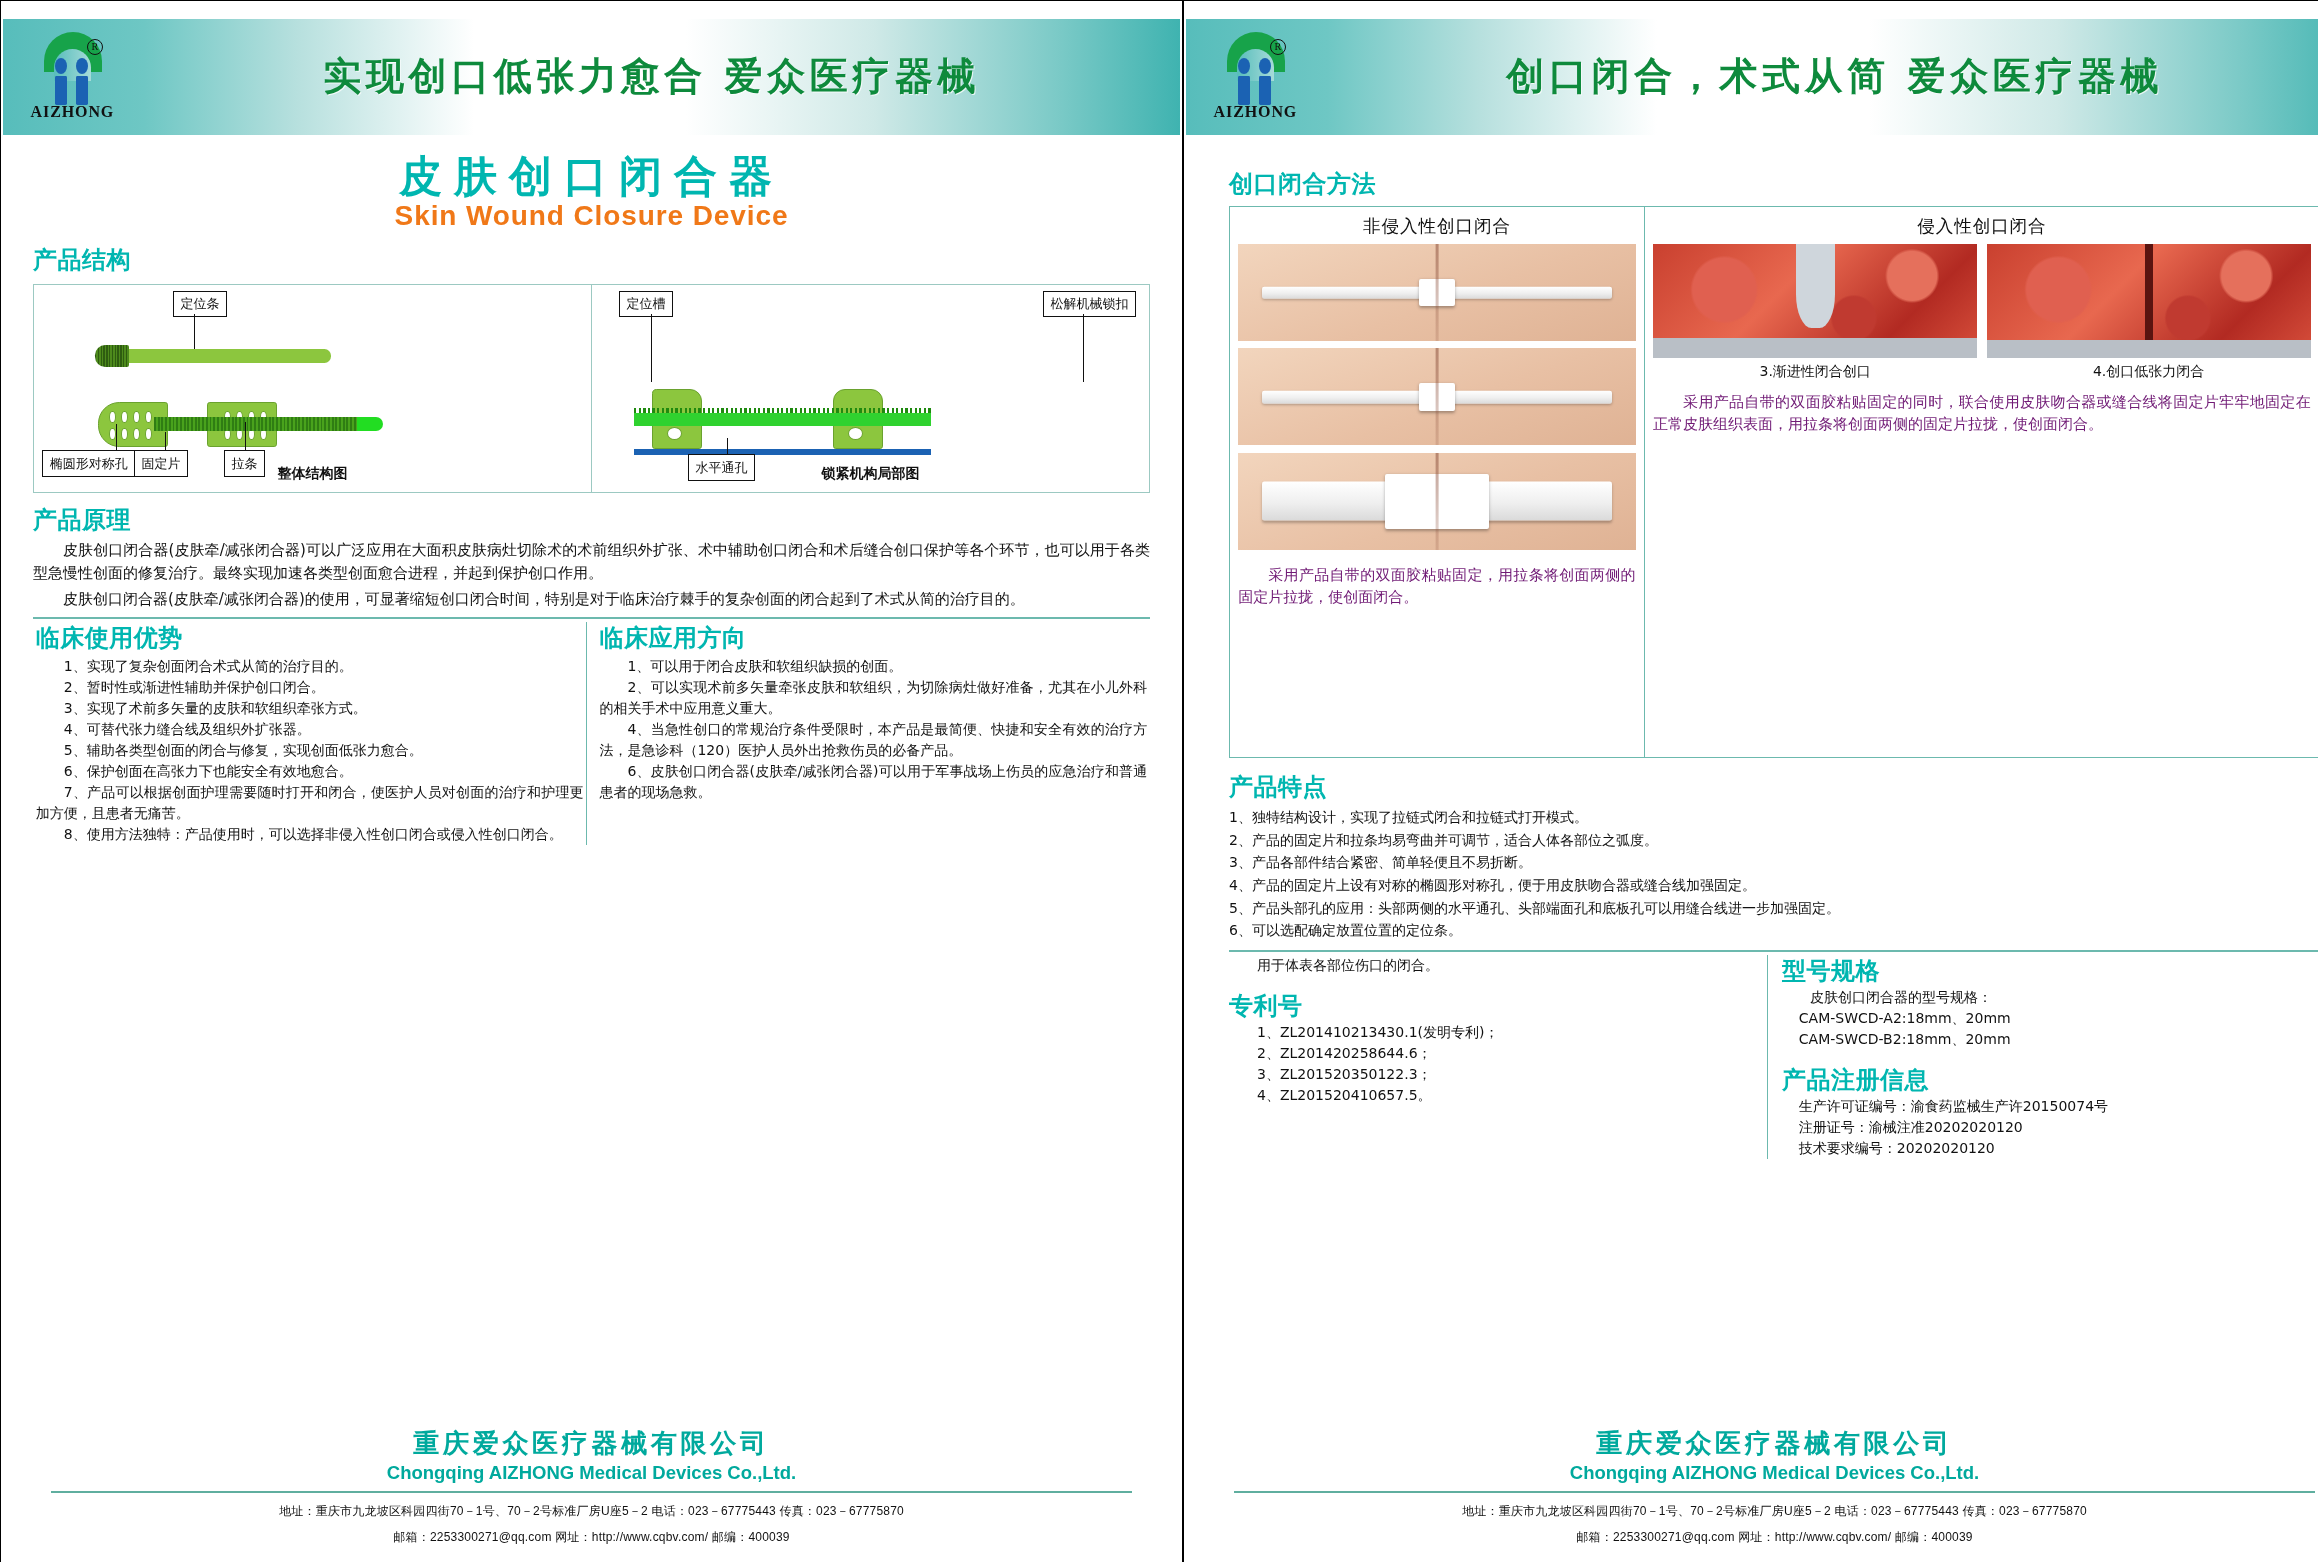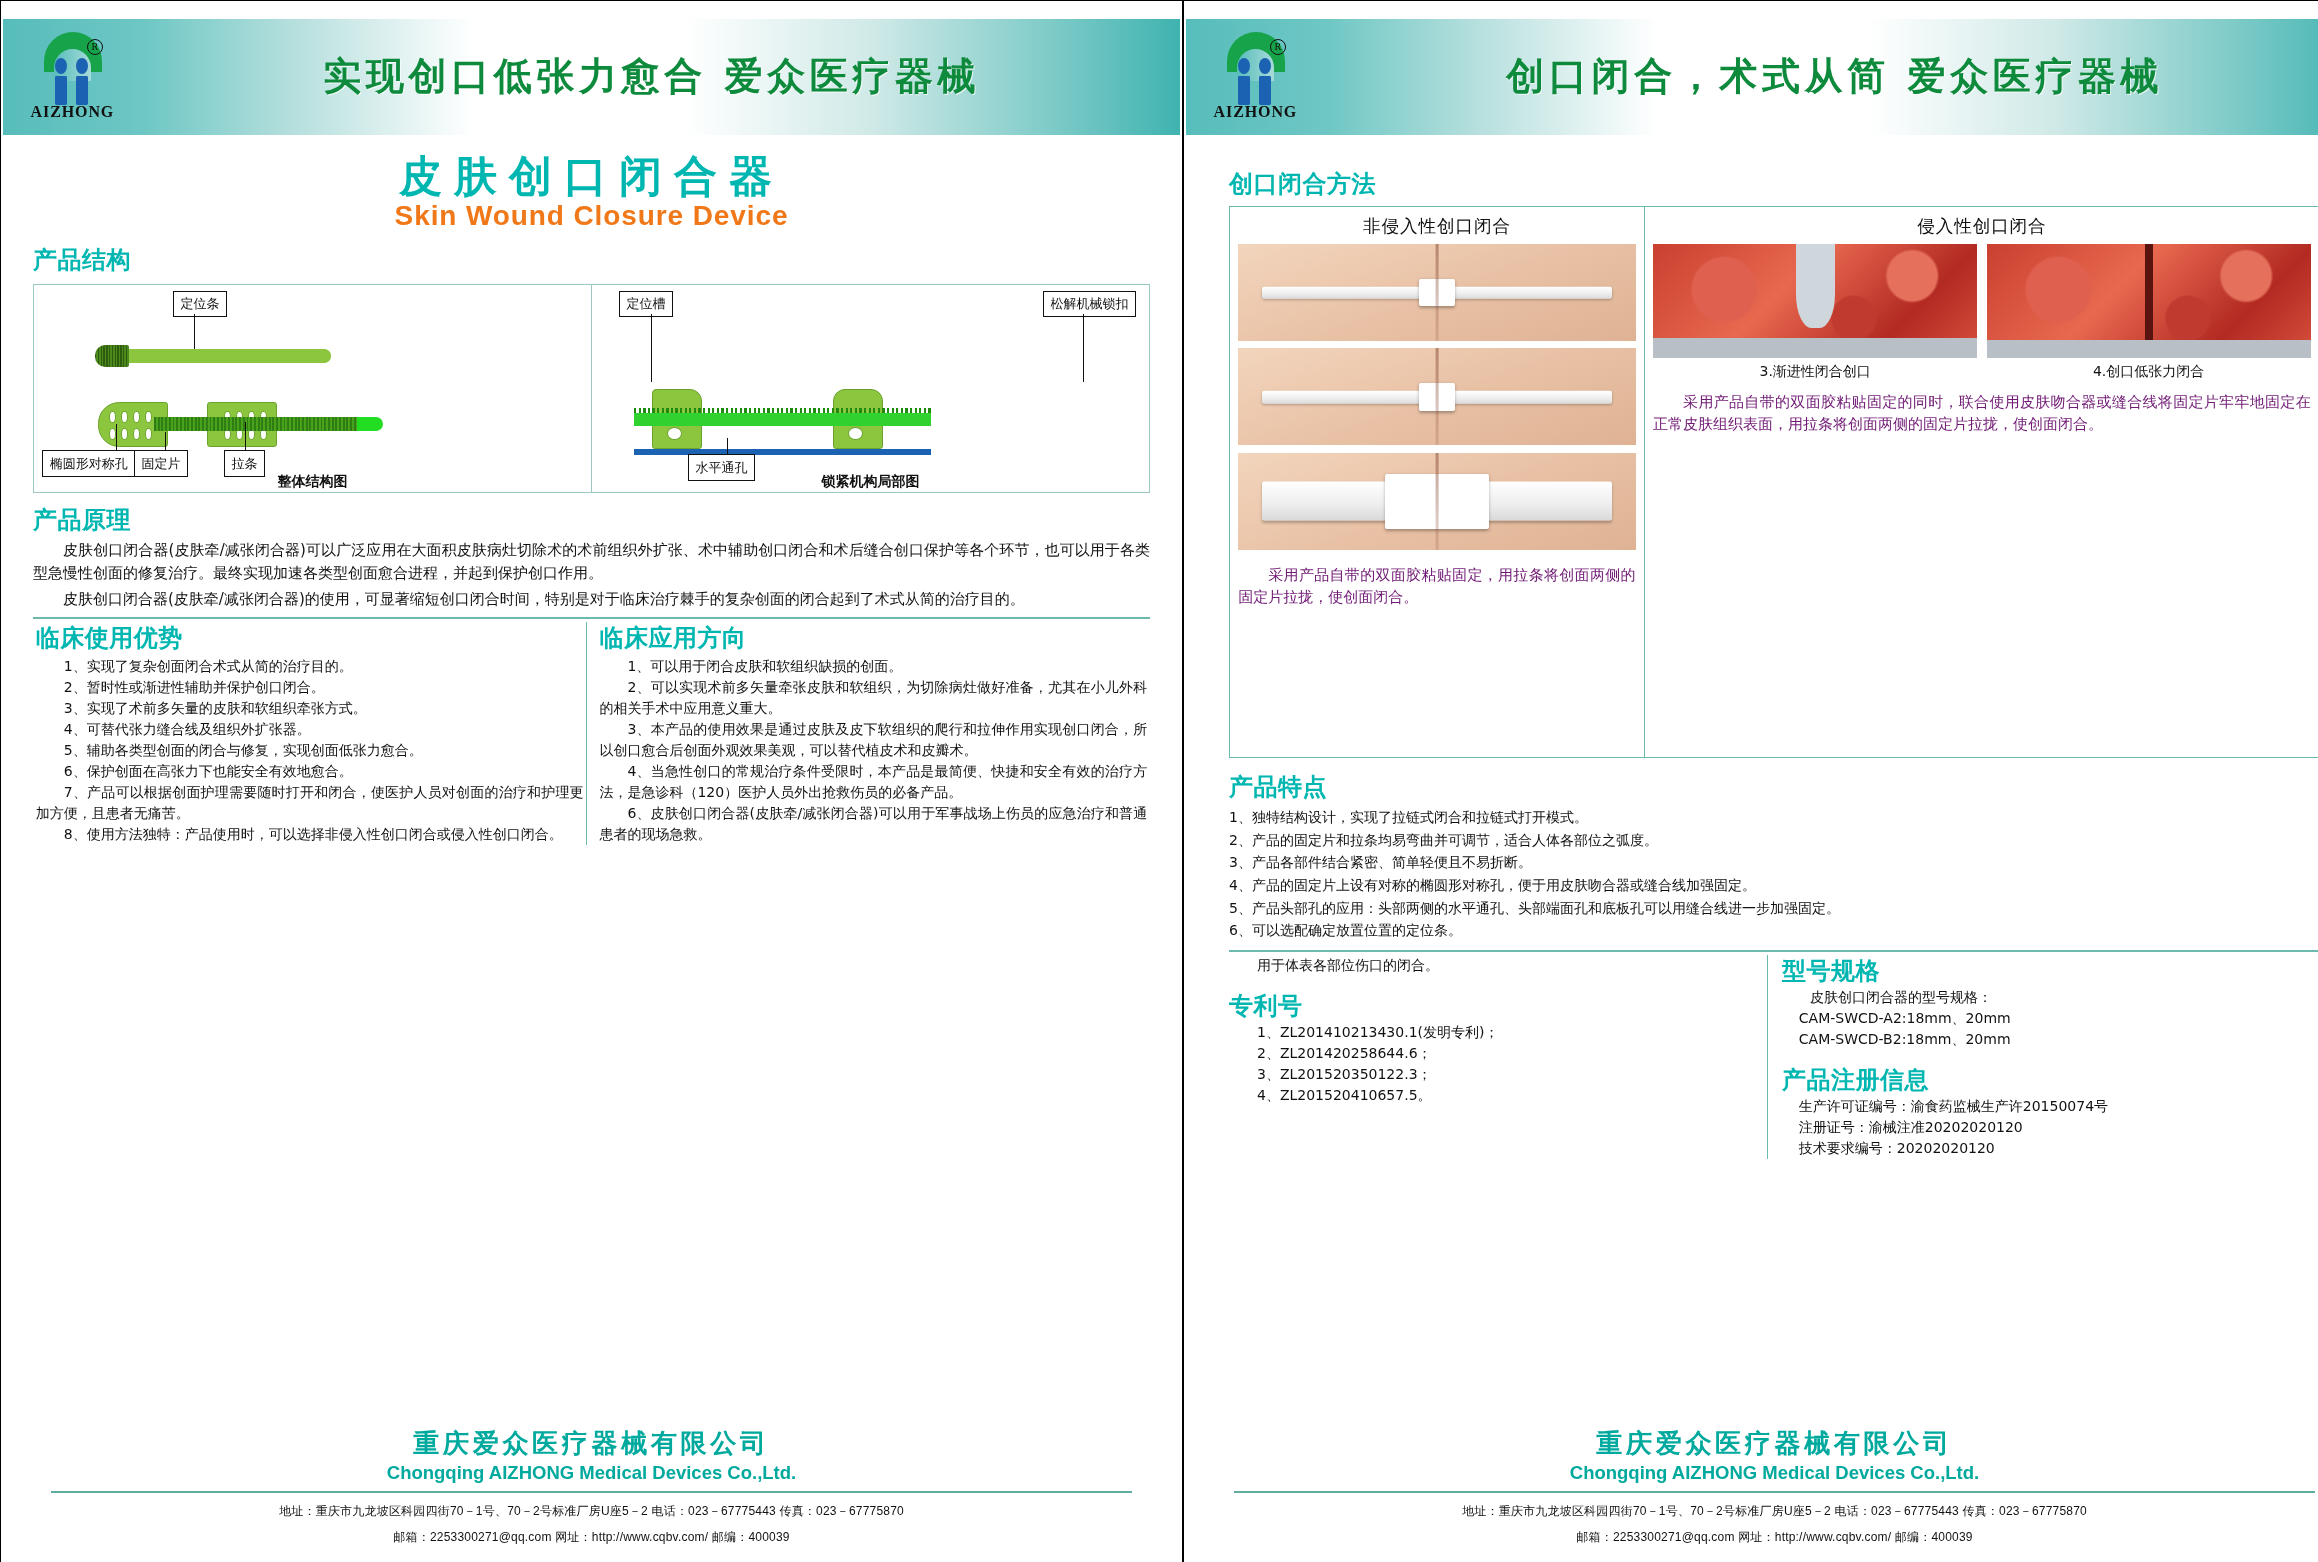--- a/index.html
+++ b/index.html
@@ -102,21 +102,21 @@
 
   
   .struct-box {
     margin-top: 8.3px;
     border: 1.9px solid #9cc9c2;
     display: flex; height: 209px; background: #fff;
   }
   .struct-cell { position: relative; flex: 1; }
   .struct-cell + .struct-cell { border-left: 1.9px solid #9cc9c2; }
   .struct-caption {
-    position: absolute; bottom: 1px; width: 100%; text-align: center;
+    position: absolute; bottom: 9px; width: 100%; text-align: center;
     font-size: 14px; font-weight: bold; color: #111;
   }
   .lab {
     position: absolute; border: 0.9px solid #111; background: #fff;
     font-size: 13px; padding: 3.2px 6.5px; color: #111; white-space: nowrap;
   }
   .lead { position: absolute; background: #111; }
 
   
   .dev-posbar {
@@ -376,21 +376,20 @@
             <li>6、保护创面在高张力下也能安全有效地愈合。</li>
             <li>7、产品可以根据创面护理需要随时打开和闭合，使医护人员对创面的治疗和护理更加方便，且患者无痛苦。</li>
             <li>8、使用方法独特：产品使用时，可以选择非侵入性创口闭合或侵入性创口闭合。</li>
           </ul>
         </div>
         <div class="col">
           <div class="sec-head">临床应用方向</div>
           <ul class="col-items">
             <li>1、可以用于闭合皮肤和软组织缺损的创面。</li>
             <li>2、可以实现术前多矢量牵张皮肤和软组织，为切除病灶做好准备，尤其在小儿外科的相关手术中应用意义重大。</li>
-            <li>3、本产品的使用效果是通过皮肤及皮下软组织的爬行和拉伸作用实现创口闭合，所以创口愈合后创面外观效果美观，可以替代植皮术和皮瓣术。</li>
             <li>4、当急性创口的常规治疗条件受限时，本产品是最简便、快捷和安全有效的治疗方法，是急诊科（120）医护人员外出抢救伤员的必备产品。</li>
             <li>6、皮肤创口闭合器(皮肤牵/减张闭合器)可以用于军事战场上伤员的应急治疗和普通患者的现场急救。</li>
           </ul>
         </div>
       </div>
     </div>
 
     <div class="footer">
       <div class="f-cn">重庆爱众医疗器械有限公司</div>
       <div class="f-en">Chongqing AIZHONG Medical Devices Co.,Ltd.</div>

